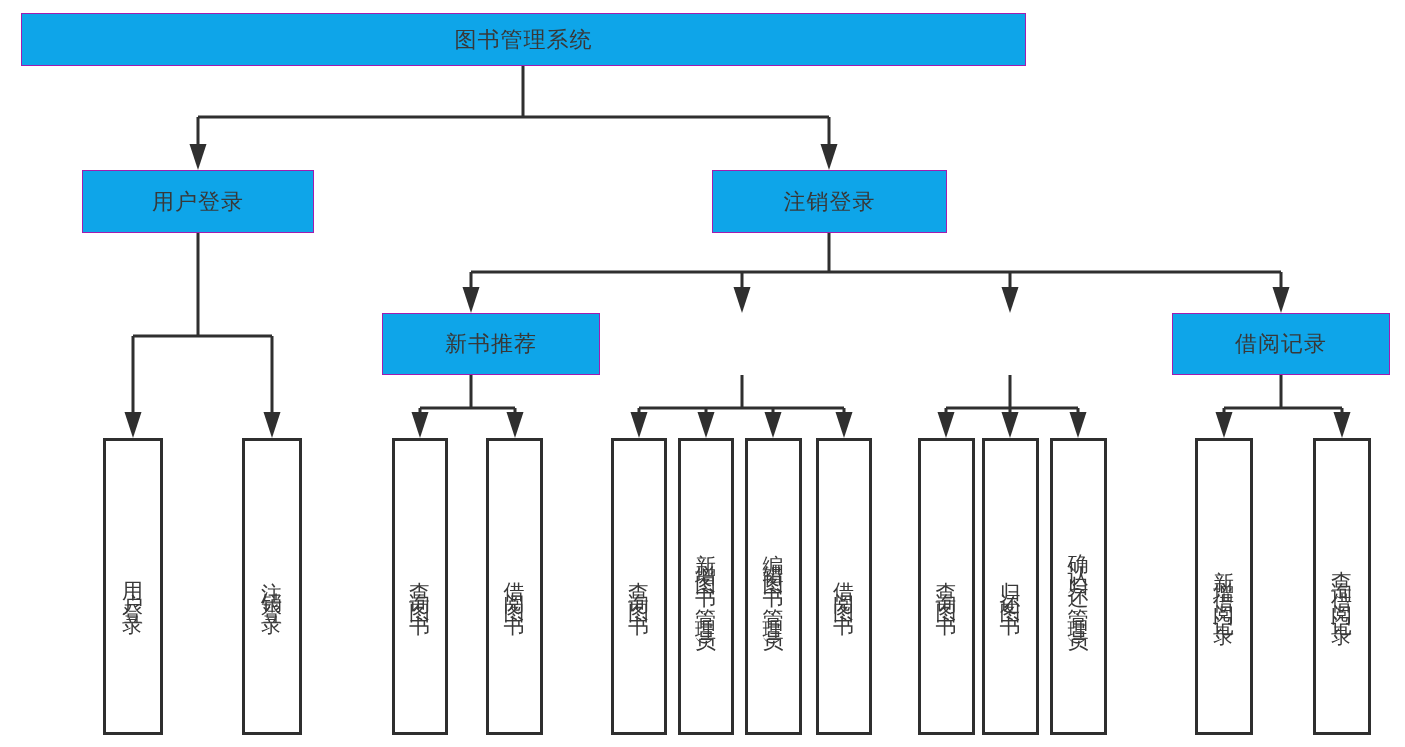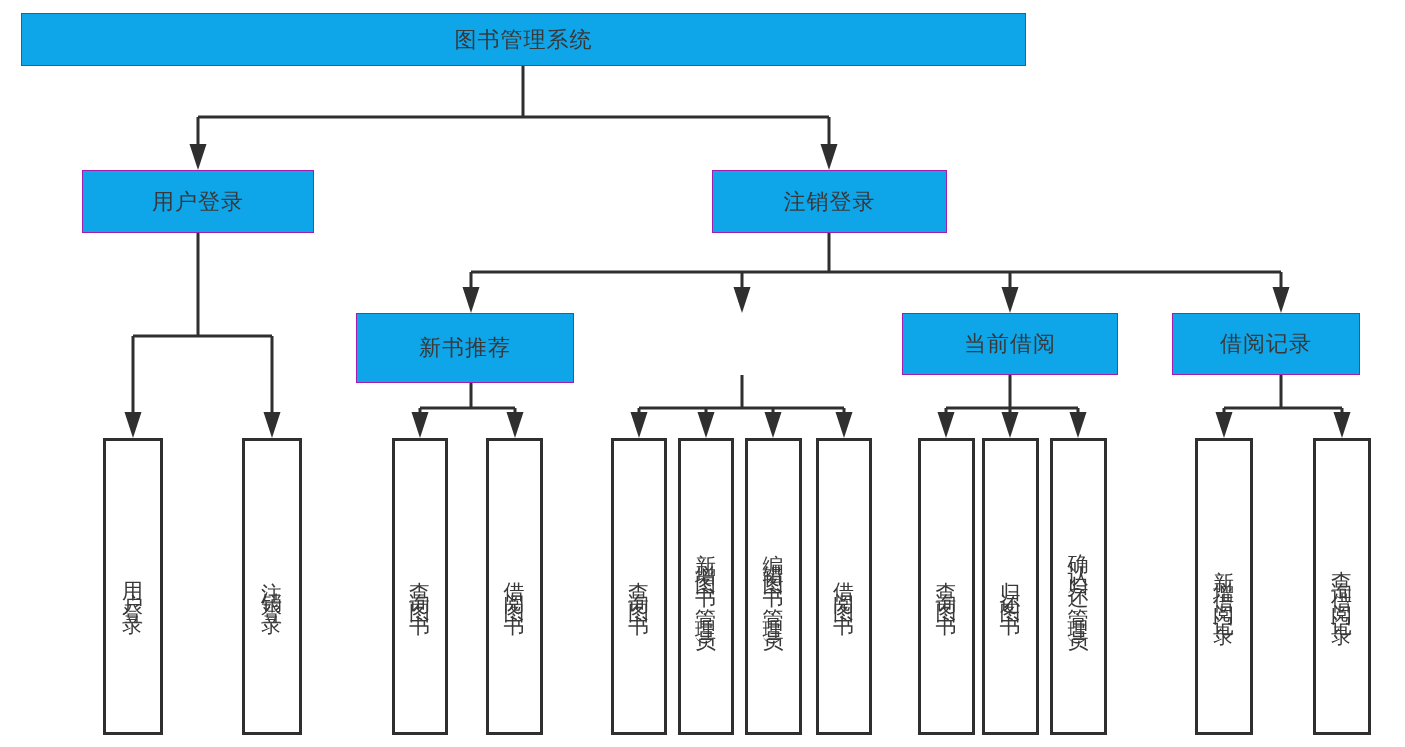--- a/index.html
+++ b/index.html
@@ -115,23 +115,22 @@
       <polygon points="1215.5,412 1232.5,412 1224,438"></polygon>
       <polygon points="1333.5,412 1350.5,412 1342,438"></polygon>
     </g>
   </svg>
 
   <div class="node" style="left:21px; top:13px; width:1005px; height:53px;">图书管理系统</div>
 
   <div class="node" style="left:82px; top:170px; width:232px; height:63px;">用户登录</div>
   <div class="node" style="left:712px; top:170px; width:235px; height:63px;">注销登录</div>
 
-  <div class="node" style="left:356px; top:313px; width:218px; height:70px;">新书推荐</div>
-  <div class="node" style="left:902px; top:313px; width:216px; height:62px;">当前借阅</div>
-  <div class="node" style="left:1172px; top:313px; width:188px; height:62px;">借阅记录</div>
+  <div class="node" style="left:382px; top:313px; width:218px; height:62px;">新书推荐</div>
+  <div class="node" style="left:1172px; top:313px; width:218px; height:62px;">借阅记录</div>
 
   <div class="vnode" style="left:103px; top:438px; width:60px; height:297px;">
     <span class="vtext">用户登录</span>
   </div>
   <div class="vnode" style="left:242px; top:438px; width:60px; height:297px;">
     <span class="vtext">注销登录</span>
   </div>
 
   <div class="vnode" style="left:392px; top:438px; width:56px; height:297px;">
     <span class="vtext">查询图书</span>

